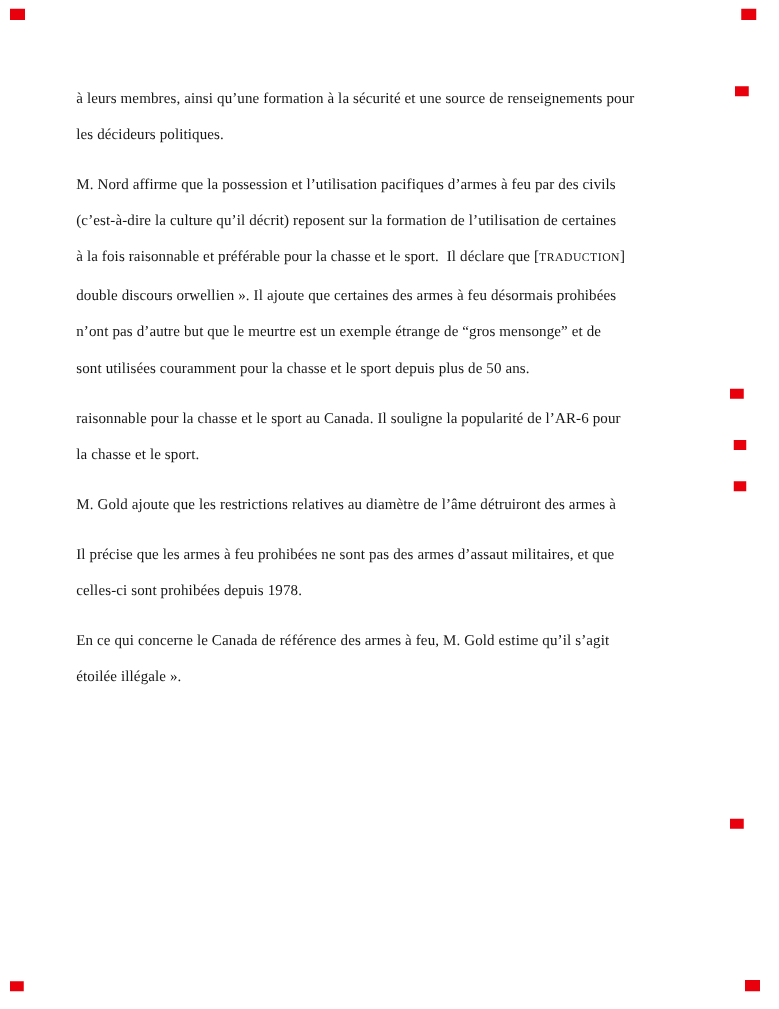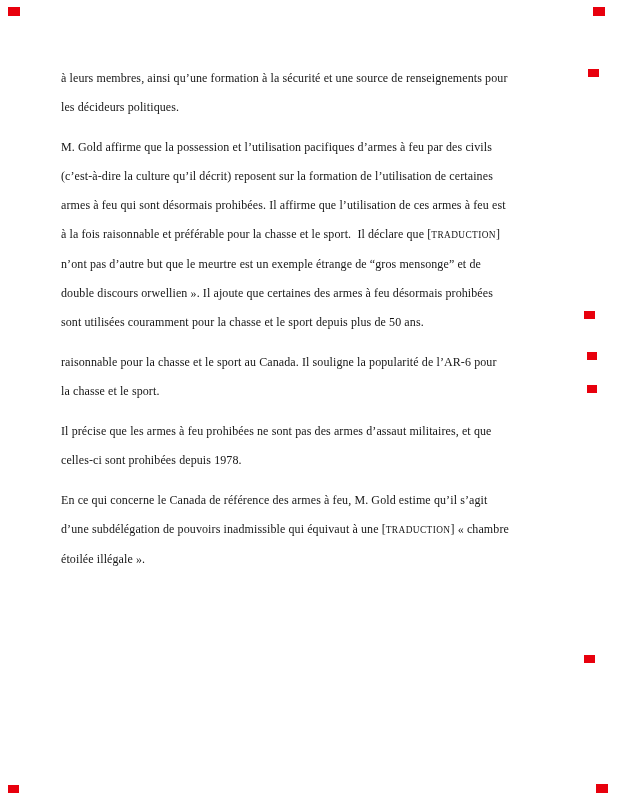--- a/index.html
+++ b/index.html
@@ -51,45 +51,44 @@
 <body style="background: rgb(255, 255, 255);">
 
 <div class="doc">
 
   <p class="para">
     <span class="line" style="display:block">à leurs membres, ainsi qu’une formation à la sécurité et une source de renseignements pour</span>
     <span class="line" style="display:block">les décideurs politiques.</span>
   </p>
 
   <p class="para">
-    <span class="line" style="display:block">M. Gold affirme que la possession et l’utilisation pacifiques d’armes à feu par des civils</span>
+    <span class="line" style="display:block">M. Nord affirme que la possession et l’utilisation pacifiques d’armes à feu par des civils</span>
     <span class="line" style="display:block">(c’est-à-dire la culture qu’il décrit) reposent sur la formation de l’utilisation de certaines</span>
-    <span class="line" style="display:block">armes à feu qui sont désormais prohibées. Il affirme que l’utilisation de ces armes à feu est</span>
     <span class="line" style="display:block">à la fois raisonnable et préférable pour la chasse et le sport.  Il déclare que [<span class="sc">TRADUCTION</span>]</span>
+    <span class="line" style="display:block">double discours orwellien ». Il ajoute que certaines des armes à feu désormais prohibées</span>
     <span class="line" style="display:block">n’ont pas d’autre but que le meurtre est un exemple étrange de “gros mensonge” et de</span>
-    <span class="line" style="display:block">double discours orwellien ». Il ajoute que certaines des armes à feu désormais prohibées</span>
     <span class="line" style="display:block">sont utilisées couramment pour la chasse et le sport depuis plus de 50 ans.</span>
   </p>
 
   <p class="para">
     <span class="line" style="display:block">raisonnable pour la chasse et le sport au Canada. Il souligne la popularité de l’AR-6 pour</span>
     <span class="line" style="display:block">la chasse et le sport.</span>
   </p>
 
   <p class="para">
+    <span class="line" style="display:block">M. Gold ajoute que les restrictions relatives au diamètre de l’âme détruiront des armes à</span>
   </p>
 
   <p class="para">
     <span class="line" style="display:block">Il précise que les armes à feu prohibées ne sont pas des armes d’assaut militaires, et que</span>
     <span class="line" style="display:block">celles-ci sont prohibées depuis 1978.</span>
   </p>
 
   <p class="para">
     <span class="line" style="display:block">En ce qui concerne le Canada de référence des armes à feu, M. Gold estime qu’il s’agit</span>
-    <span class="line" style="display:block">d’une subdélégation de pouvoirs inadmissible qui équivaut à une [<span class="sc">TRADUCTION</span>] « chambre</span>
     <span class="line" style="display:block">étoilée illégale ».</span>
   </p>
 
 </div>
 
 <span class="marker" id="m1" style="background: rgb(232, 0, 13);"></span>
 <span class="marker" id="m2" style="background: rgb(232, 0, 13);"></span>
 <span class="marker" id="m3" style="background: rgb(232, 0, 13);"></span>
 <span class="marker" id="m4" style="background: rgb(232, 0, 13);"></span>
 <span class="marker" id="m5" style="background: rgb(232, 0, 13);"></span>

